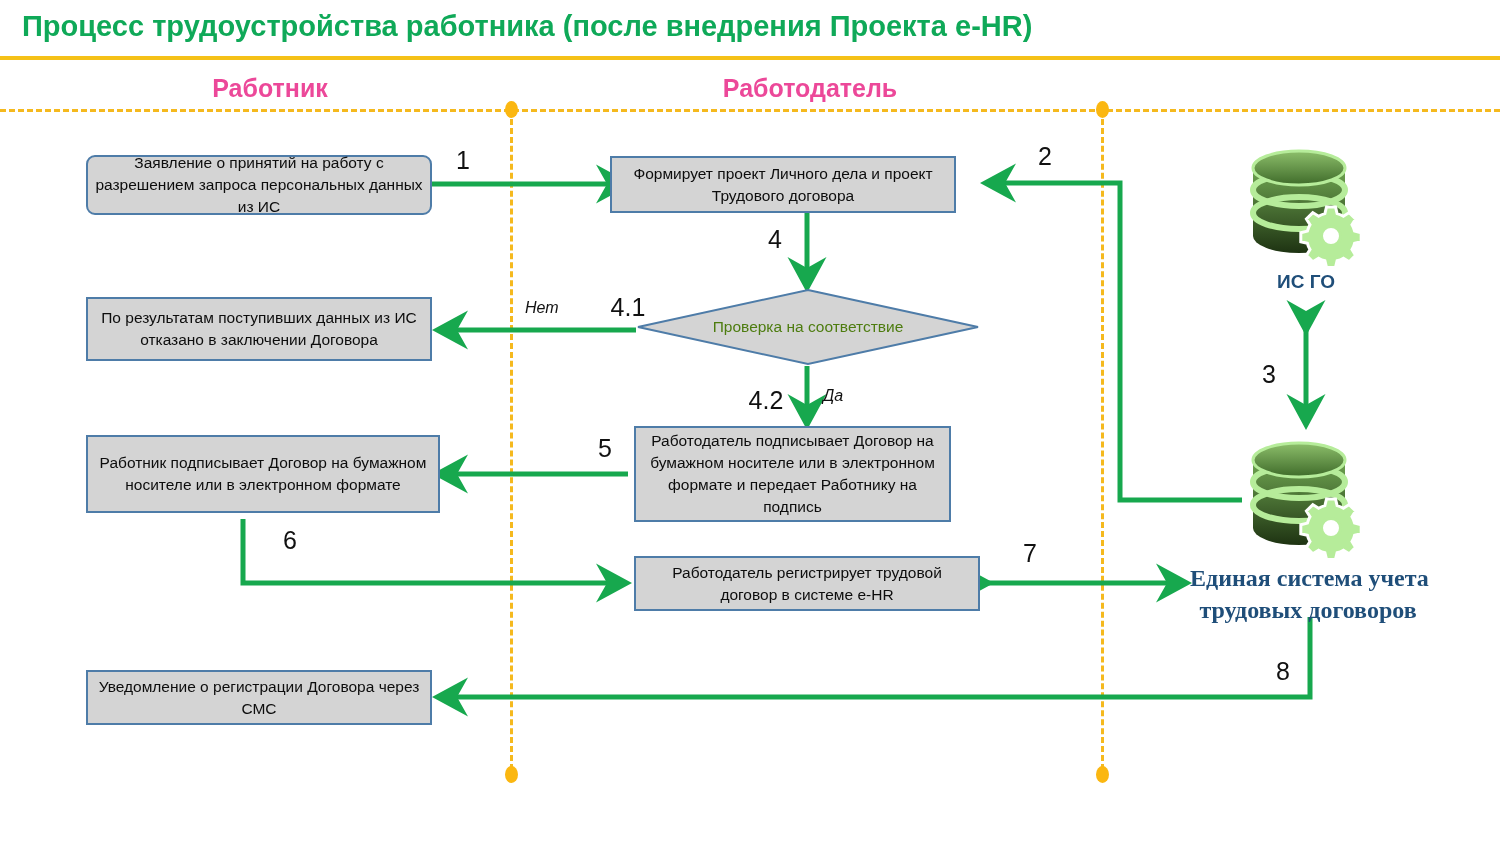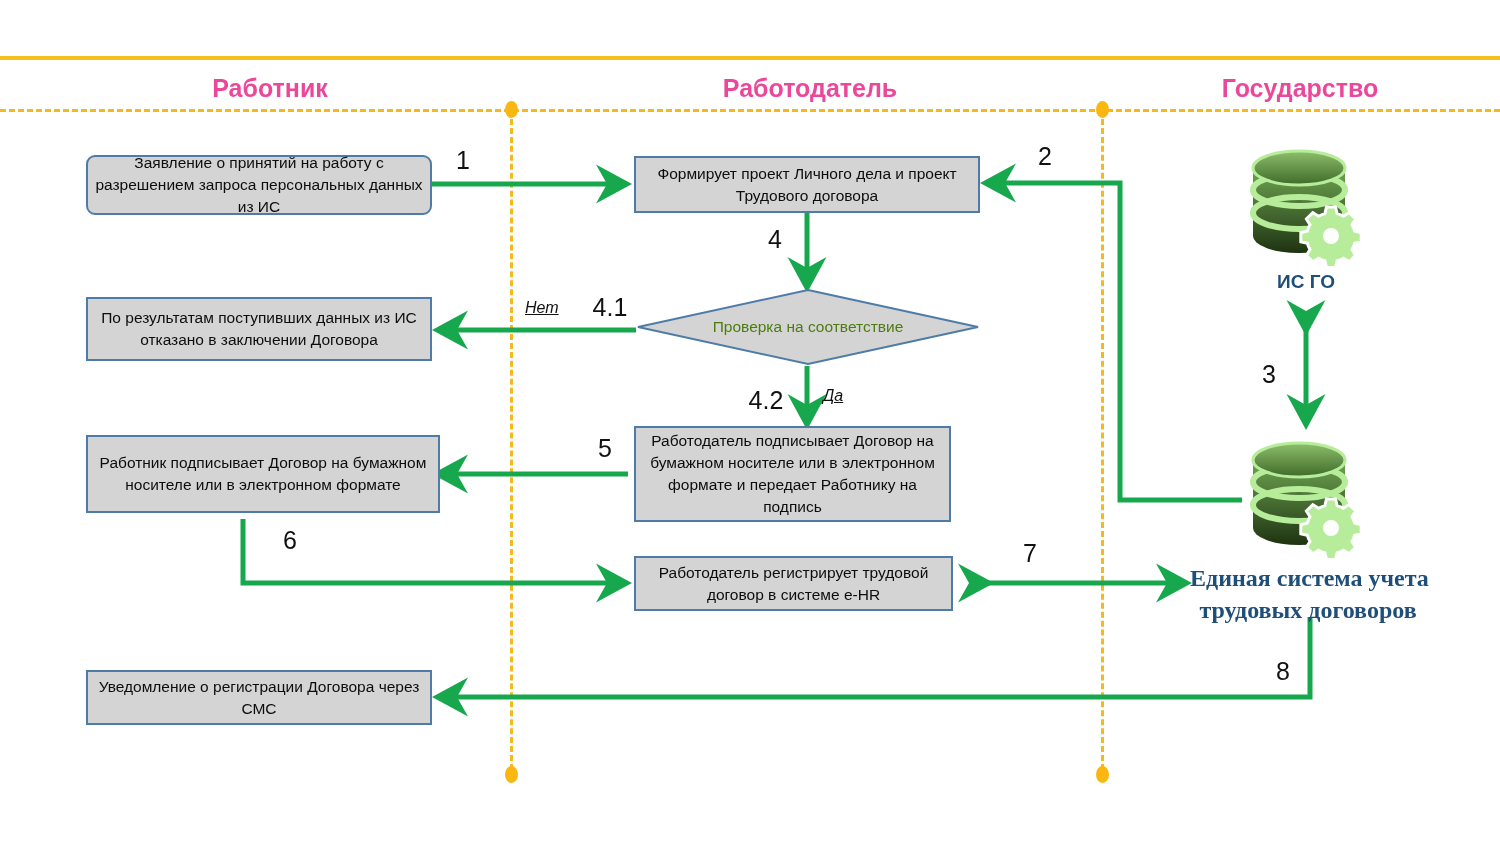--- a/index.html
+++ b/index.html
@@ -117,21 +117,20 @@
     text-align: center;
     white-space: nowrap;
   }
   
   .yn {
     position: absolute;
     font-size: 16px;
     font-style: italic;
     color: #111111;
     white-space: nowrap;
-    text-decoration: underline;
   }
 
   
   #arrows {
     position: absolute;
     left: 0; top: 0;
     width: 1500px; height: 844px;
     pointer-events: none;
   }
 
@@ -146,25 +145,25 @@
     white-space: nowrap;
   }
   .dblabel.one  { font-size: 19px; line-height: 1.25; }
   .dblabel.two  { font-size: 24px; line-height: 1.35; font-family: Liberation Serif, serif; }
 </style>
 </head>
 <body>
 
 <div id="stage">
 
+  <div class="title">Процесс трудоустройства работника (после внедрения Проекта e-HR)</div>
   <div class="title-rule"></div>
 
   <div class="lane-header h1">Работник</div>
   <div class="lane-header h2">Работодатель</div>
-  <div class="lane-header h3">Государство</div>
 
   <div class="hdash"></div>
   <div class="vdash v1"></div>
   <div class="vdash v2"></div>
   <div class="lane-dot d1"></div>
   <div class="lane-dot d2"></div>
   <div class="lane-dot d3"></div>
   <div class="lane-dot d4"></div>
 
   <svg id="arrows" viewBox="0 0 1500 844" width="1500" height="844">
@@ -196,50 +195,50 @@
       <line x1="988" y1="583" x2="1186" y2="583" marker-end="url(#ah)" marker-start="url(#ahs)"></line>
 
       <line x1="1306" y1="330" x2="1306" y2="424" marker-end="url(#ah)" marker-start="url(#ahs)"></line>
 
       <path d="M1310,617 L1310,697 L438,697" marker-end="url(#ah)"></path>
     </g>
   </svg>
 
   <div class="pbox" style="left:86px;  top:155px; width:346px; height:60px;border-radius:9px;">Заявление о принятий на работу с разрешением запроса персональных данных из ИС</div>
 
-  <div class="pbox" style="left:634px; top:156px; width:346px; height:57px;">Формирует проект Личного дела и проект Трудового договора</div>
+  <div class="pbox" style="left:610px; top:156px; width:346px; height:57px;">Формирует проект Личного дела и проект Трудового договора</div>
 
   <div class="pbox" style="left:86px;  top:297px; width:346px; height:64px;">По результатам поступивших данных из ИС отказано в заключении Договора</div>
 
   <div class="pbox" style="left:86px;  top:435px; width:354px; height:78px;">Работник подписывает Договор на бумажном носителе или в электронном формате</div>
 
   <div class="pbox" style="left:634px; top:426px; width:317px; height:96px;">Работодатель подписывает Договор на бумажном носителе или в электронном формате и передает Работнику на подпись</div>
 
-  <div class="pbox" style="left:634px; top:556px; width:319px; height:55px;text-align:center;">Работодатель регистрирует трудовой договор в системе e-HR</div>
+  <div class="pbox" style="left:634px; top:556px; width:346px; height:55px;text-align:center;">Работодатель регистрирует трудовой договор в системе e-HR</div>
 
   <div class="pbox" style="left:86px;  top:670px; width:346px; height:55px;">Уведомление о регистрации Договора через СМС</div>
 
   <div class="diamond-wrap" style="left:636px; top:288px; width:344px; height:78px;">
     <svg width="344" height="78" viewBox="0 0 344 78">
       <polygon points="172,2 342,39 172,76 2,39" fill="#D4D4D4" stroke="#4E7CA8" stroke-width="2"></polygon>
     </svg>
     <div class="diamond-label">
       <span>Проверка на соответствие</span>
     </div>
   </div>
 
   <div class="stepnum" style="left:443px; top:146px; width:40px;">1</div>
 
   <div class="stepnum" style="left:1025px; top:142px; width:40px;">2</div>
 
   <div class="stepnum" style="left:1249px; top:360px; width:40px;">3</div>
 
   <div class="stepnum" style="left:755px; top:225px; width:40px;">4</div>
 
-  <div class="stepnum" style="left:582px; top:293px; width:56px;">4.1</div>
+  <div class="stepnum" style="left:600px; top:293px; width:56px;">4.1</div>
 
   <div class="stepnum" style="left:738px; top:386px; width:56px;">4.2</div>
 
   <div class="stepnum" style="left:585px; top:434px; width:40px;">5</div>
 
   <div class="stepnum" style="left:270px; top:526px; width:40px;">6</div>
 
   <div class="stepnum" style="left:1010px; top:539px; width:40px;">7</div>
 
   <div class="stepnum" style="left:1263px; top:657px; width:40px;">8</div>

